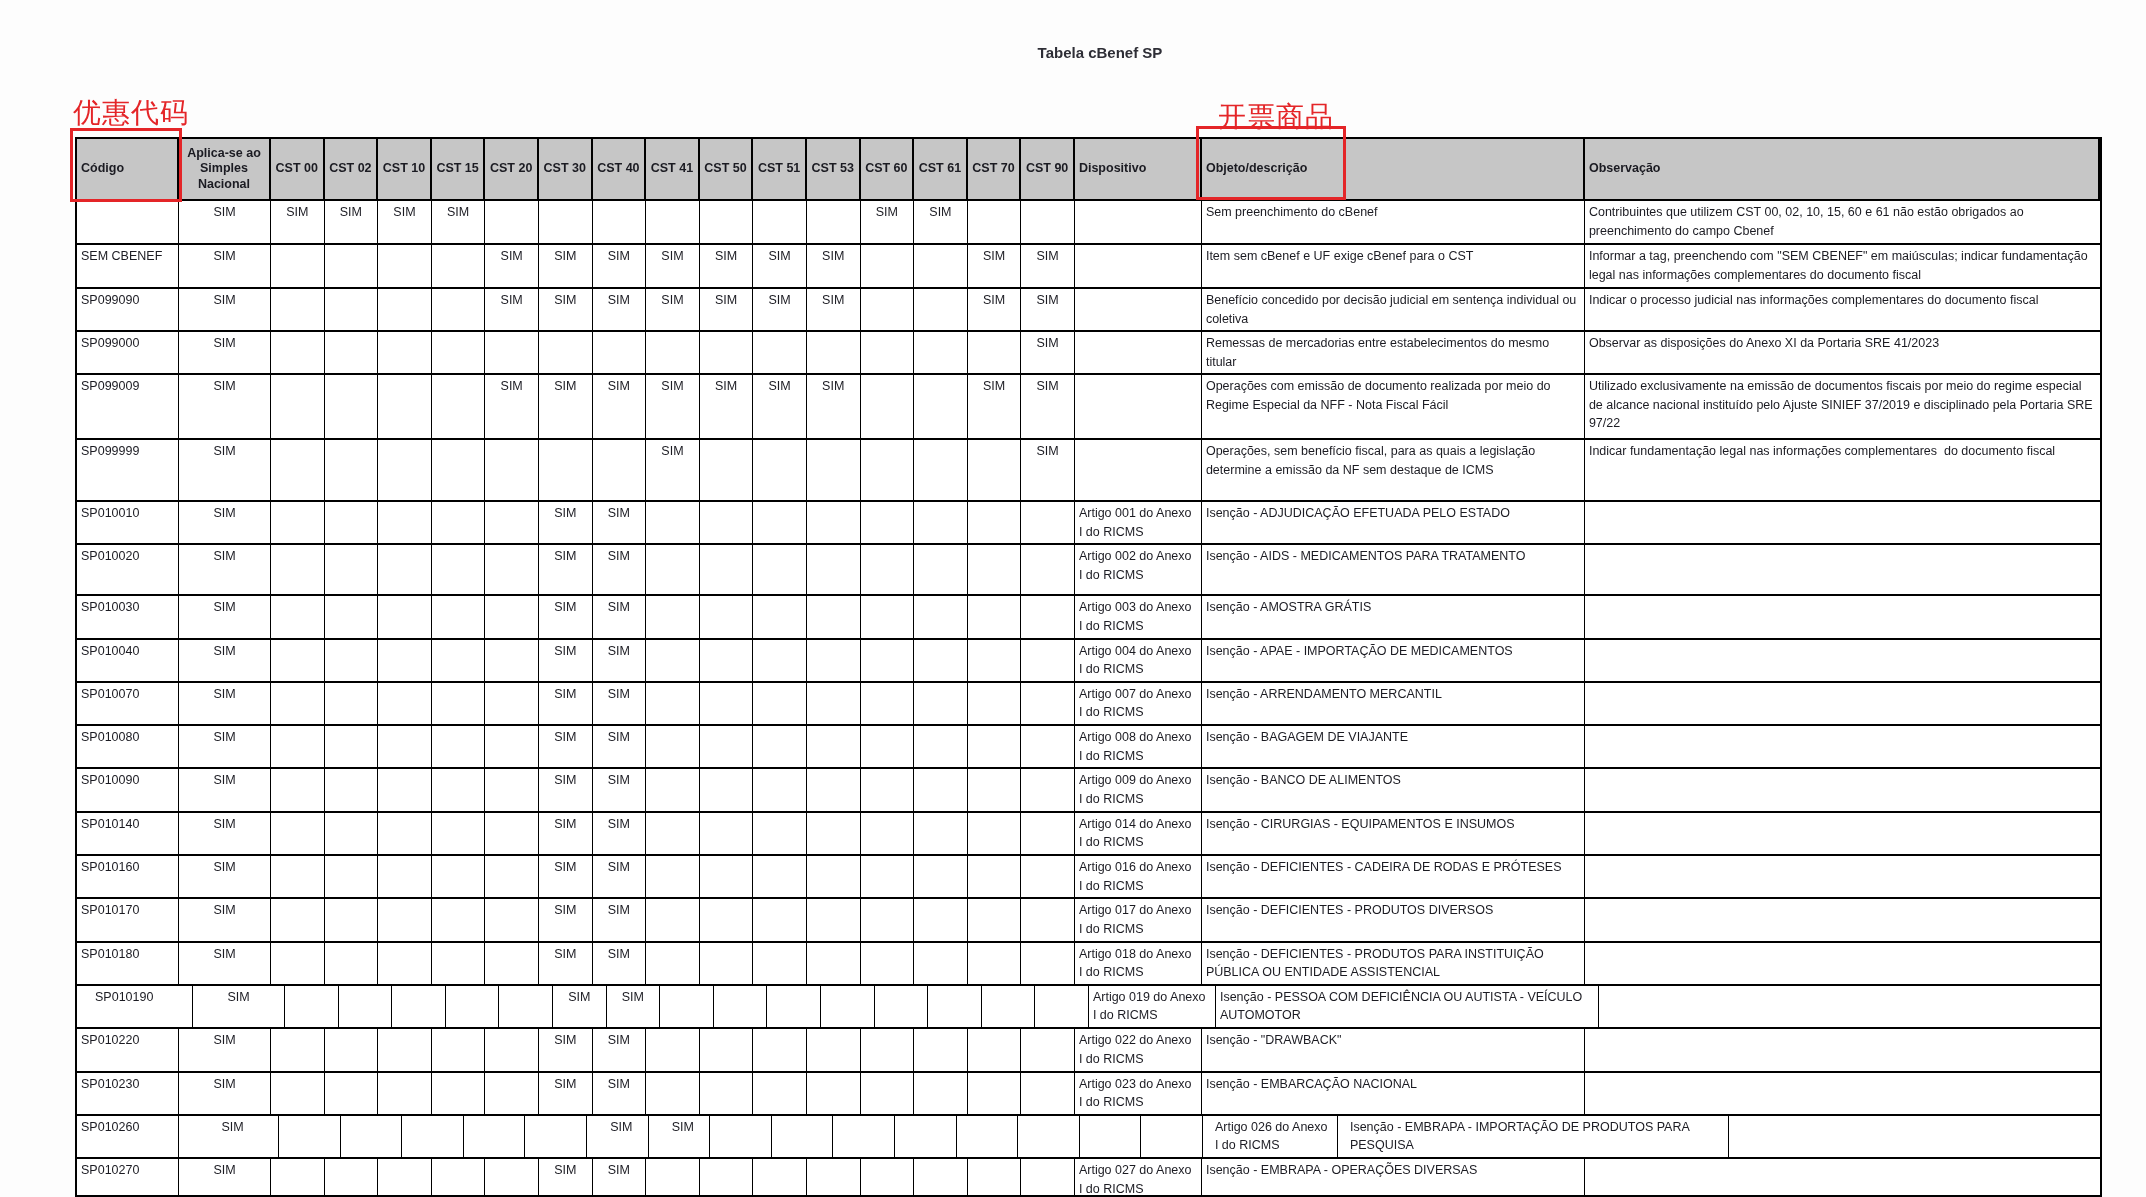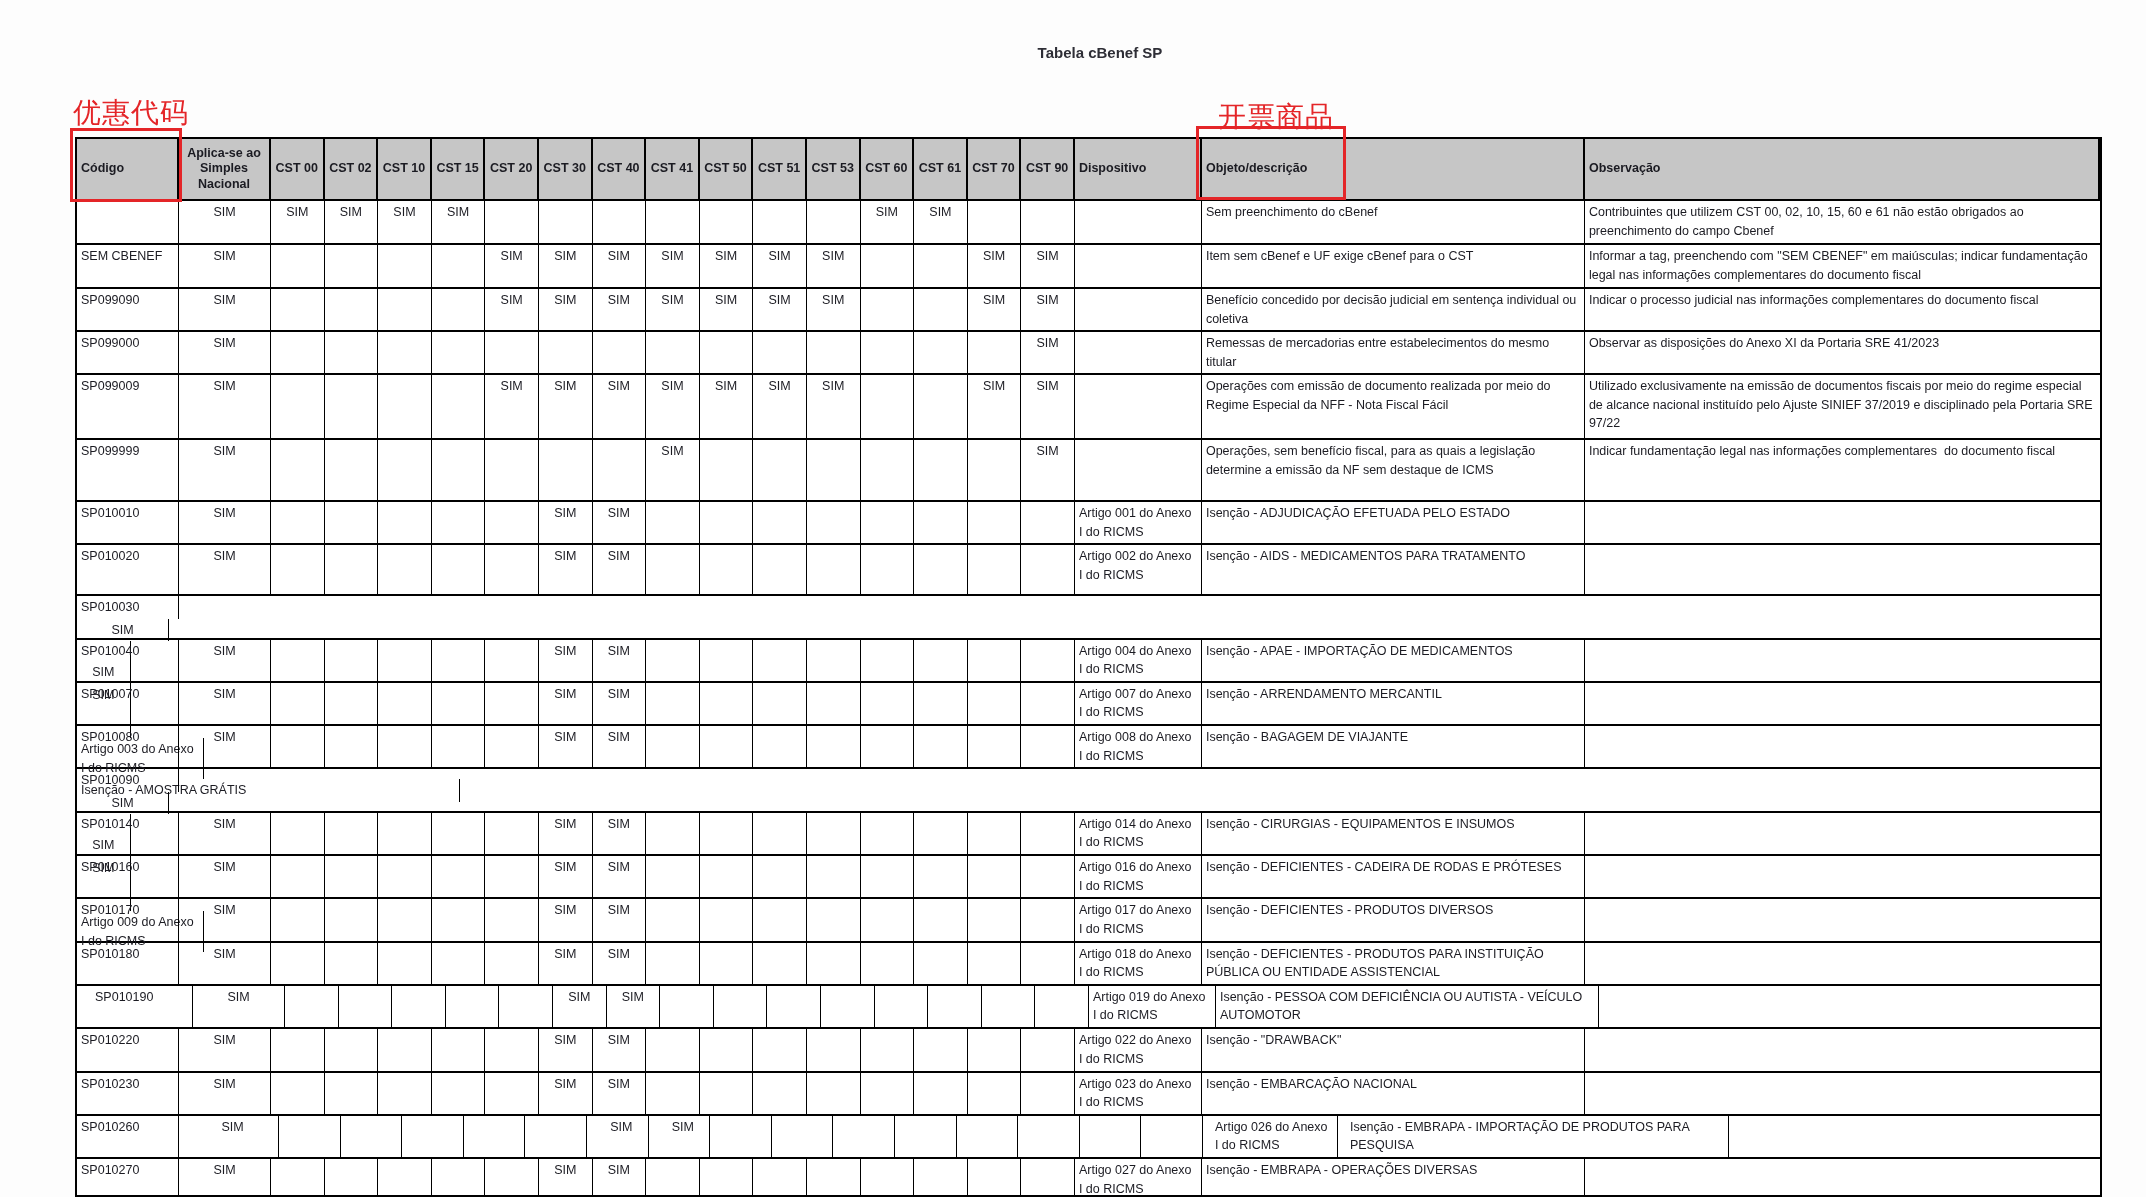--- a/index.html
+++ b/index.html
@@ -247,21 +247,21 @@
         <div class="cell c-cst"></div>
         <div class="cell c-cst"></div>
         <div class="cell c-cst"></div>
         <div class="cell c-cst"></div>
         <div class="cell c-cst"></div>
         <div class="cell c-cst"></div>
         <div class="cell c-disp">Artigo 002 do Anexo I do RICMS</div>
         <div class="cell c-obj">Isenção - AIDS - MEDICAMENTOS PARA TRATAMENTO</div>
         <div class="cell c-obs"></div>
       </div>
-      <div class="row " style="height: 43.3px; flex-direction: column;">
+      <div class="row " style="height: 43.3px;">
         <div class="cell c-codigo">SP010030</div>
         <div class="cell c-simples">SIM</div>
         <div class="cell c-cst"></div>
         <div class="cell c-cst"></div>
         <div class="cell c-cst"></div>
         <div class="cell c-cst"></div>
         <div class="cell c-cst"></div>
         <div class="cell c-cst">SIM</div>
         <div class="cell c-cst">SIM</div>
         <div class="cell c-cst"></div>
@@ -335,39 +335,40 @@
         <div class="cell c-cst"></div>
         <div class="cell c-cst"></div>
         <div class="cell c-cst"></div>
         <div class="cell c-cst"></div>
         <div class="cell c-cst"></div>
         <div class="cell c-cst"></div>
         <div class="cell c-disp">Artigo 008 do Anexo I do RICMS</div>
         <div class="cell c-obj">Isenção - BAGAGEM DE VIAJANTE</div>
         <div class="cell c-obs"></div>
       </div>
-      <div class="row " style="height: 43.3px; flex-direction: column;">
+      <div class="row " style="height: 43.3px;">
         <div class="cell c-codigo">SP010090</div>
         <div class="cell c-simples">SIM</div>
         <div class="cell c-cst"></div>
         <div class="cell c-cst"></div>
         <div class="cell c-cst"></div>
         <div class="cell c-cst"></div>
         <div class="cell c-cst"></div>
         <div class="cell c-cst">SIM</div>
         <div class="cell c-cst">SIM</div>
         <div class="cell c-cst"></div>
         <div class="cell c-cst"></div>
         <div class="cell c-cst"></div>
         <div class="cell c-cst"></div>
         <div class="cell c-cst"></div>
         <div class="cell c-cst"></div>
         <div class="cell c-cst"></div>
         <div class="cell c-cst"></div>
         <div class="cell c-disp">Artigo 009 do Anexo I do RICMS</div>
+        <div class="cell c-obj">Isenção - BANCO DE ALIMENTOS</div>
         <div class="cell c-obs"></div>
       </div>
       <div class="row " style="height: 43.3px;">
         <div class="cell c-codigo">SP010140</div>
         <div class="cell c-simples">SIM</div>
         <div class="cell c-cst"></div>
         <div class="cell c-cst"></div>
         <div class="cell c-cst"></div>
         <div class="cell c-cst"></div>
         <div class="cell c-cst"></div>

